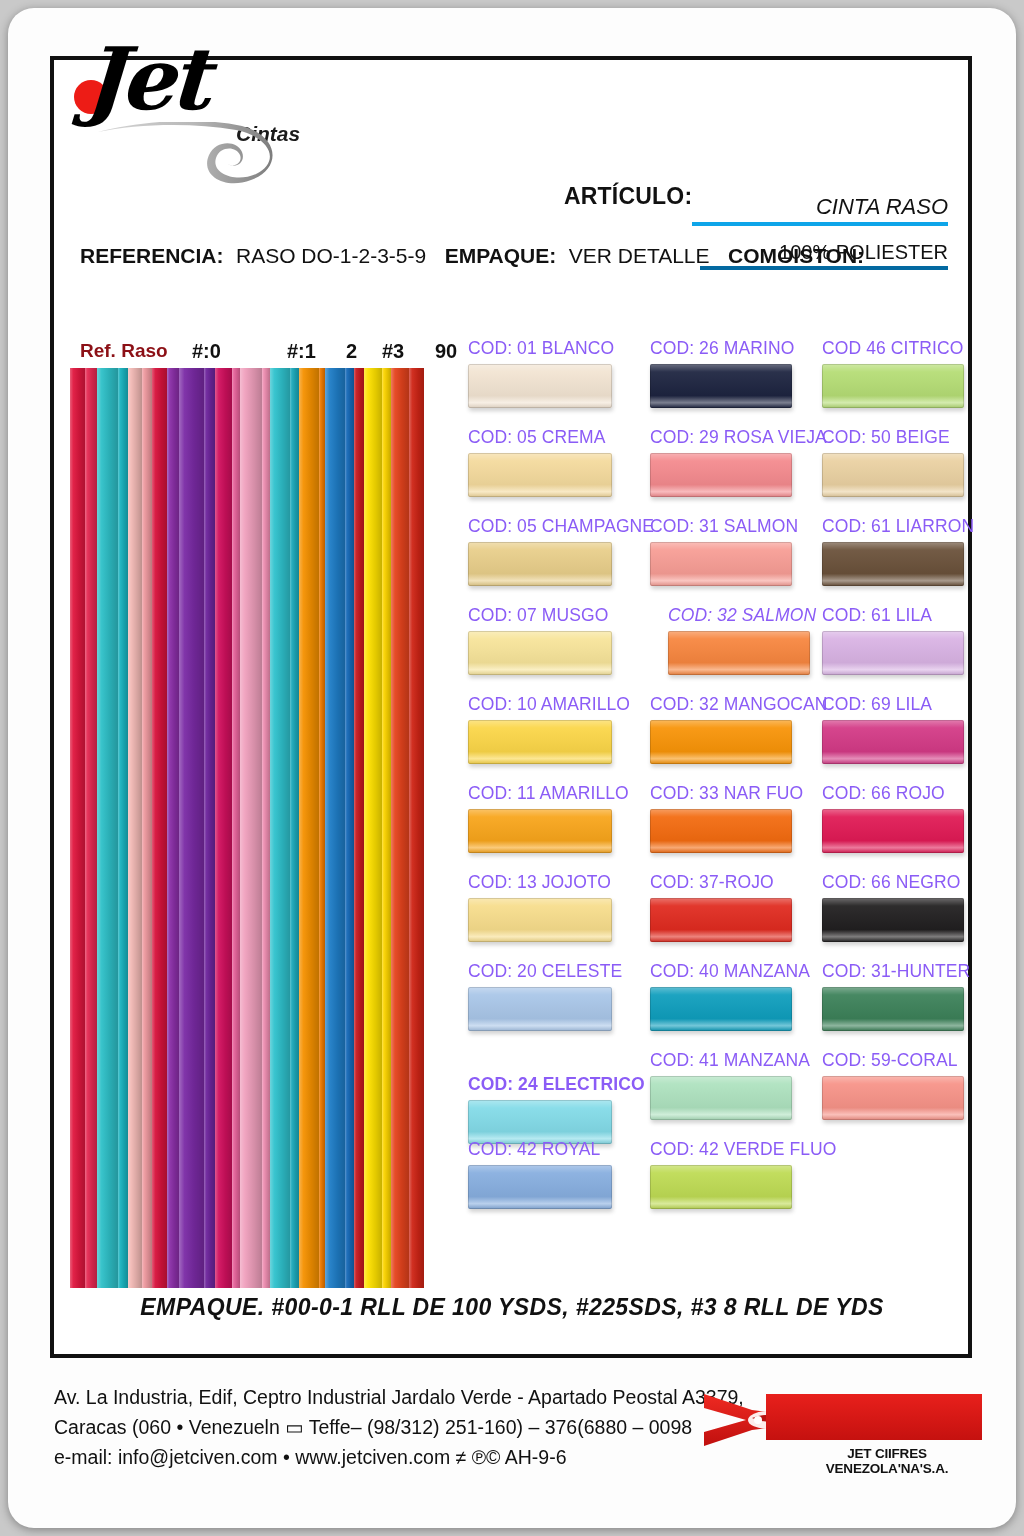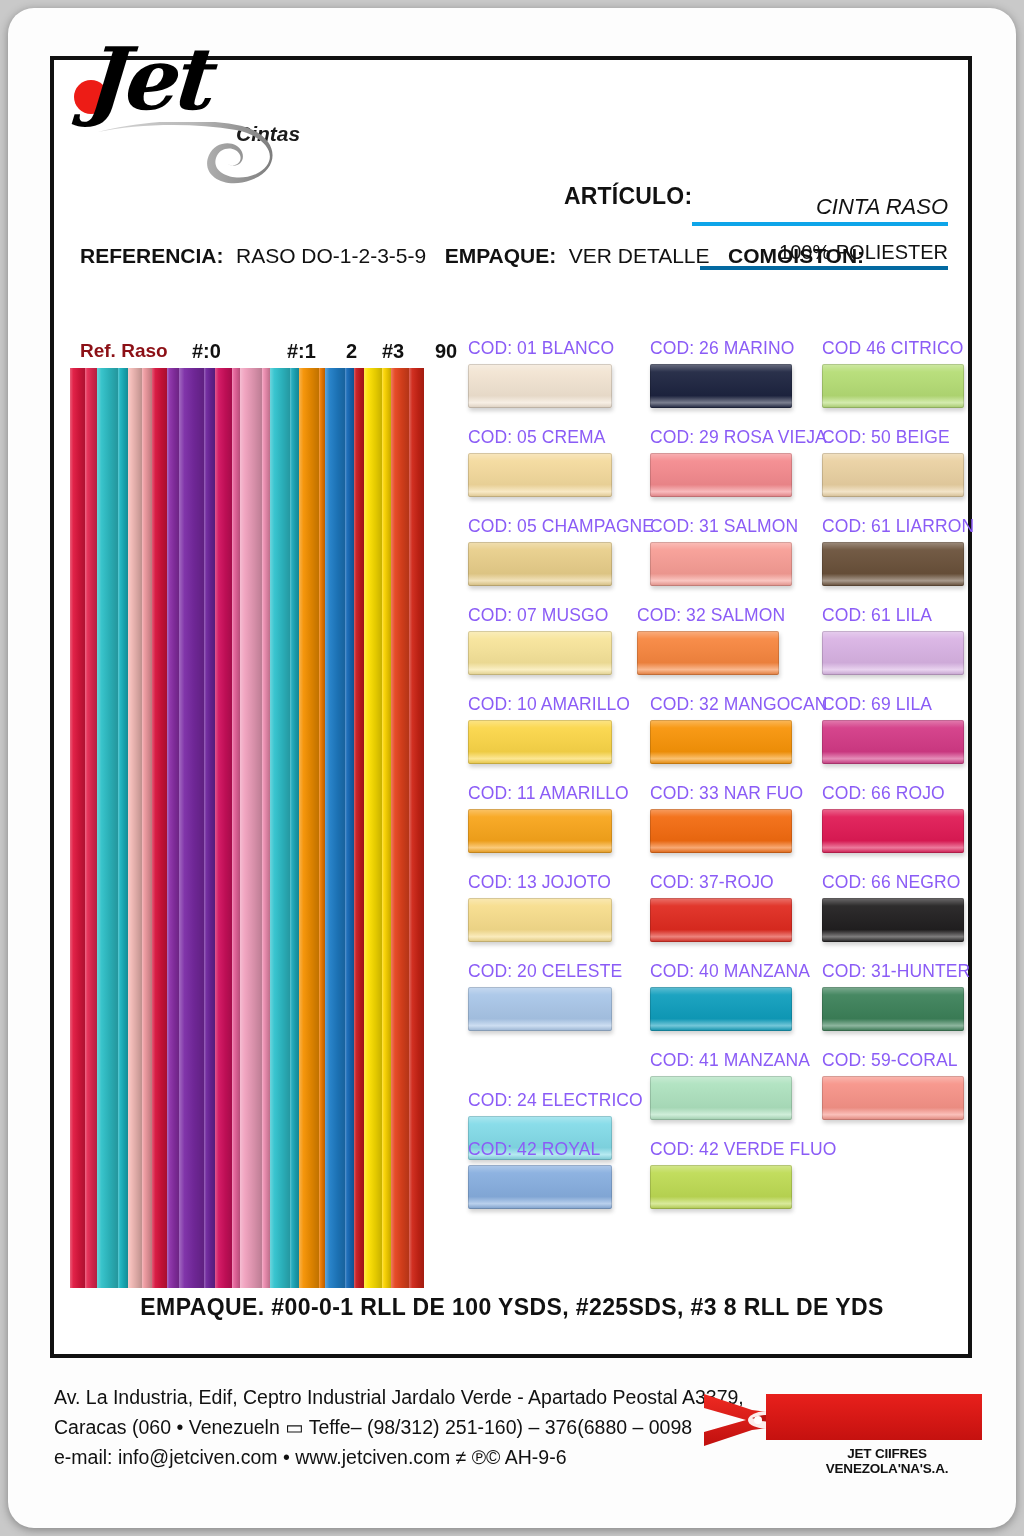--- a/index.html
+++ b/index.html
@@ -136,20 +136,21 @@
     border: 1px solid rgba(0,0,0,.14);
     border-radius: 2px;
   }
 
   
   .empaque {
     position: absolute; left: 0; right: 0; top: 1286px;
     text-align: center;
     font-size: 23px; font-weight: 700; letter-spacing: .4px;
     color: #111;
+    font-style: italic;
   }
 
   
   .contact {
     position: absolute; left: 46px; top: 1374px;
     font-size: 19.5px; line-height: 30px; color: #111;
     white-space: nowrap;
   }
 
   
@@ -273,41 +274,41 @@
         <div class="sw-chip" style="width: 144px; background: rgb(248, 165, 27);"></div>
       </div>
       <div class="sw-cell" style="left: 0px; top: 534px; width: 190px;">
         <div class="sw-label">COD: 13 JOJOTO</div>
         <div class="sw-chip" style="width: 144px; background: rgb(247, 221, 140);"></div>
       </div>
       <div class="sw-cell" style="left: 0px; top: 623px; width: 190px;">
         <div class="sw-label">COD: 20 CELESTE</div>
         <div class="sw-chip" style="width: 144px; background: rgb(169, 198, 232);"></div>
       </div>
-      <div class="sw-cell" style="left: 0px; top: 752px; width: 190px;">
+      <div class="sw-cell" style="left: 0px; top: 736px; width: 190px; font-weight: bold;">
         <div class="sw-label">COD: 24 ELECTRICO</div>
         <div class="sw-chip" style="width: 144px; background: rgb(131, 219, 232);"></div>
       </div>
       <div class="sw-cell" style="left: 0px; top: 801px; width: 190px;">
         <div class="sw-label">COD: 42 ROYAL</div>
         <div class="sw-chip" style="width: 144px; background: rgb(135, 174, 223);"></div>
       </div>
       <div class="sw-cell" style="left: 182px; top: 0px; width: 180px;">
         <div class="sw-label">COD: 26 MARINO</div>
         <div class="sw-chip" style="width: 142px; background: rgb(29, 36, 64);"></div>
       </div>
       <div class="sw-cell" style="left: 182px; top: 89px; width: 180px;">
         <div class="sw-label">COD: 29 ROSA VIEJA</div>
         <div class="sw-chip" style="width: 142px; background: rgb(244, 138, 142);"></div>
       </div>
       <div class="sw-cell" style="left: 182px; top: 178px; width: 180px;">
         <div class="sw-label">COD: 31 SALMON</div>
         <div class="sw-chip" style="width: 142px; background: rgb(247, 157, 149);"></div>
       </div>
-      <div class="sw-cell" style="left: 169px; top: 267px; width: 180px;">
+      <div class="sw-cell" style="left: 200px; top: 267px; width: 180px; font-style: italic;">
         <div class="sw-label">COD: 32 SALMON</div>
         <div class="sw-chip" style="width: 142px; background: rgb(247, 134, 63);"></div>
       </div>
       <div class="sw-cell" style="left: 182px; top: 356px; width: 180px;">
         <div class="sw-label">COD: 32 MANGOCAN</div>
         <div class="sw-chip" style="width: 142px; background: rgb(248, 148, 8);"></div>
       </div>
       <div class="sw-cell" style="left: 182px; top: 445px; width: 180px;">
         <div class="sw-label">COD: 33 NAR FUO</div>
         <div class="sw-chip" style="width: 142px; background: rgb(243, 107, 16);"></div>

